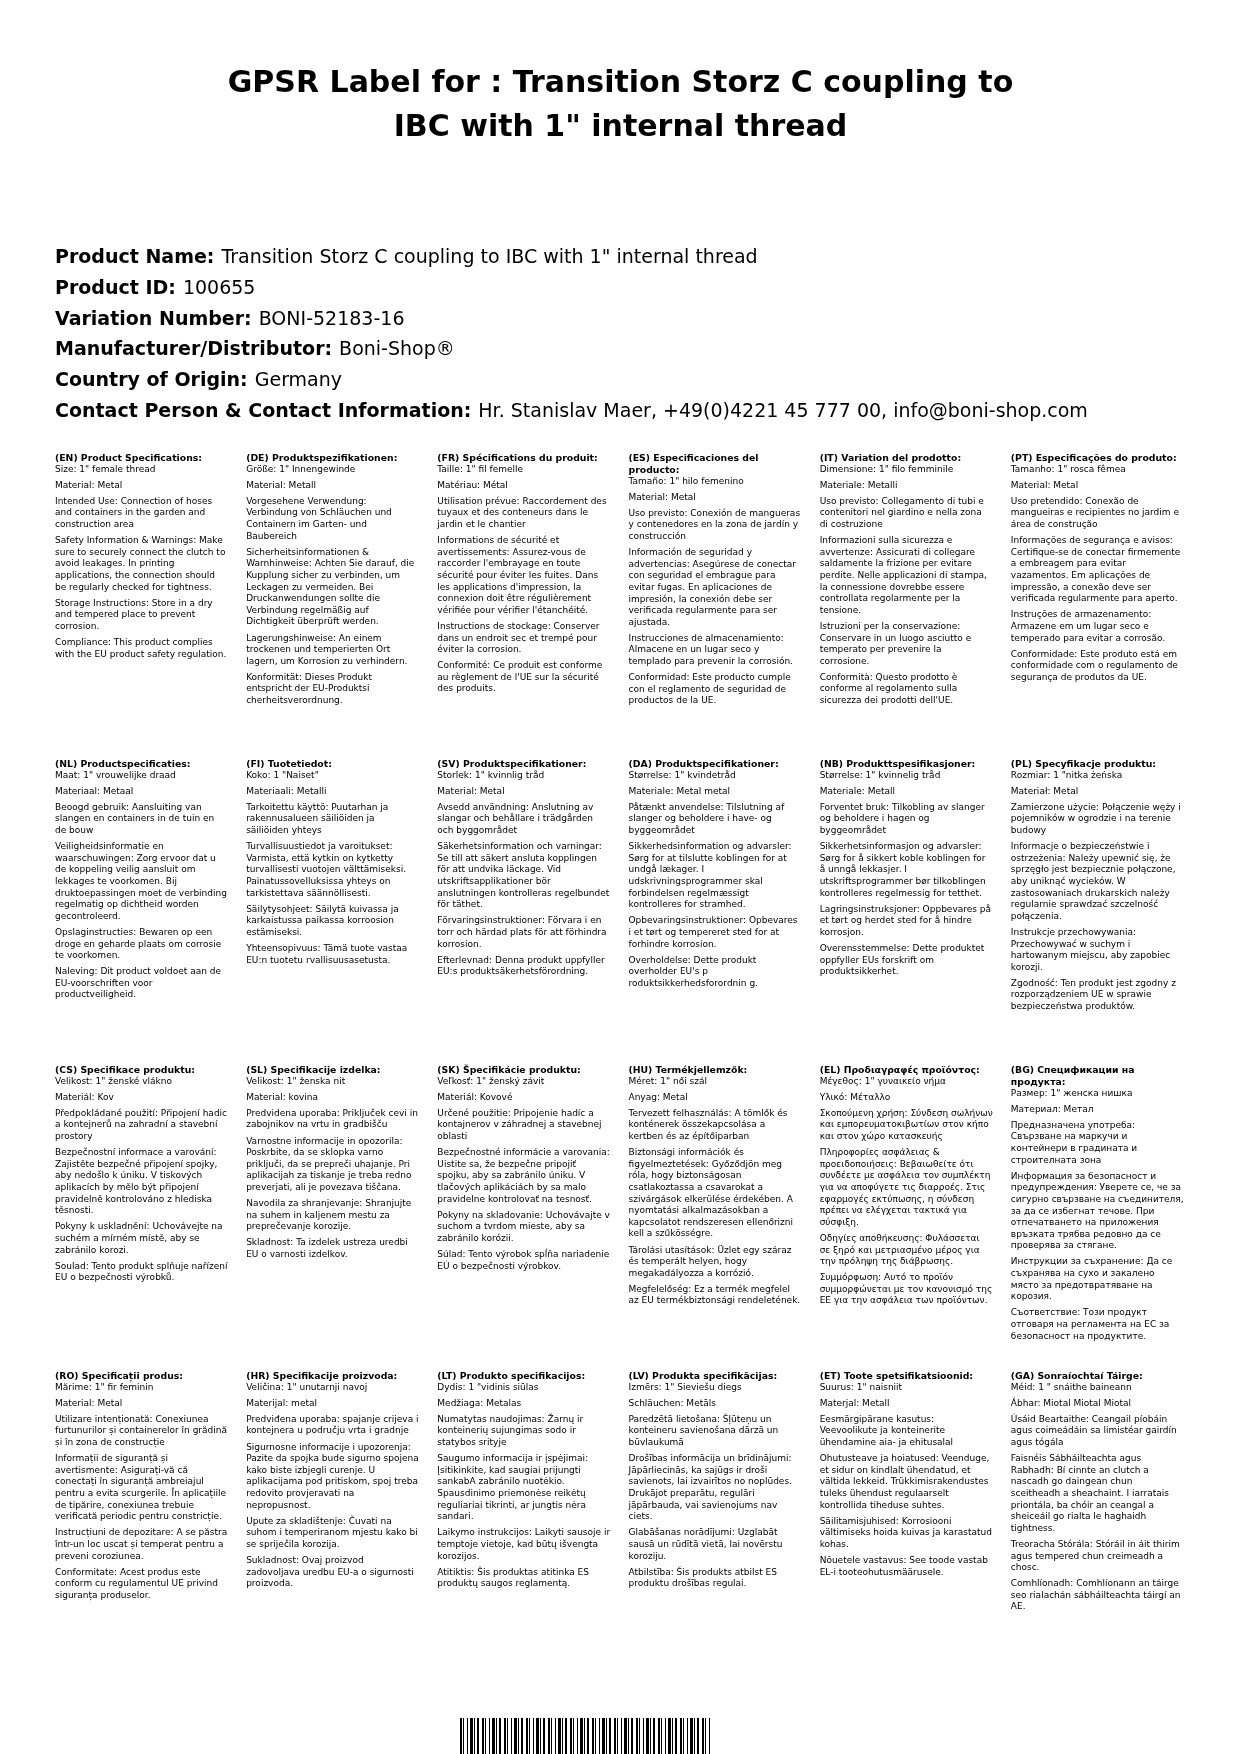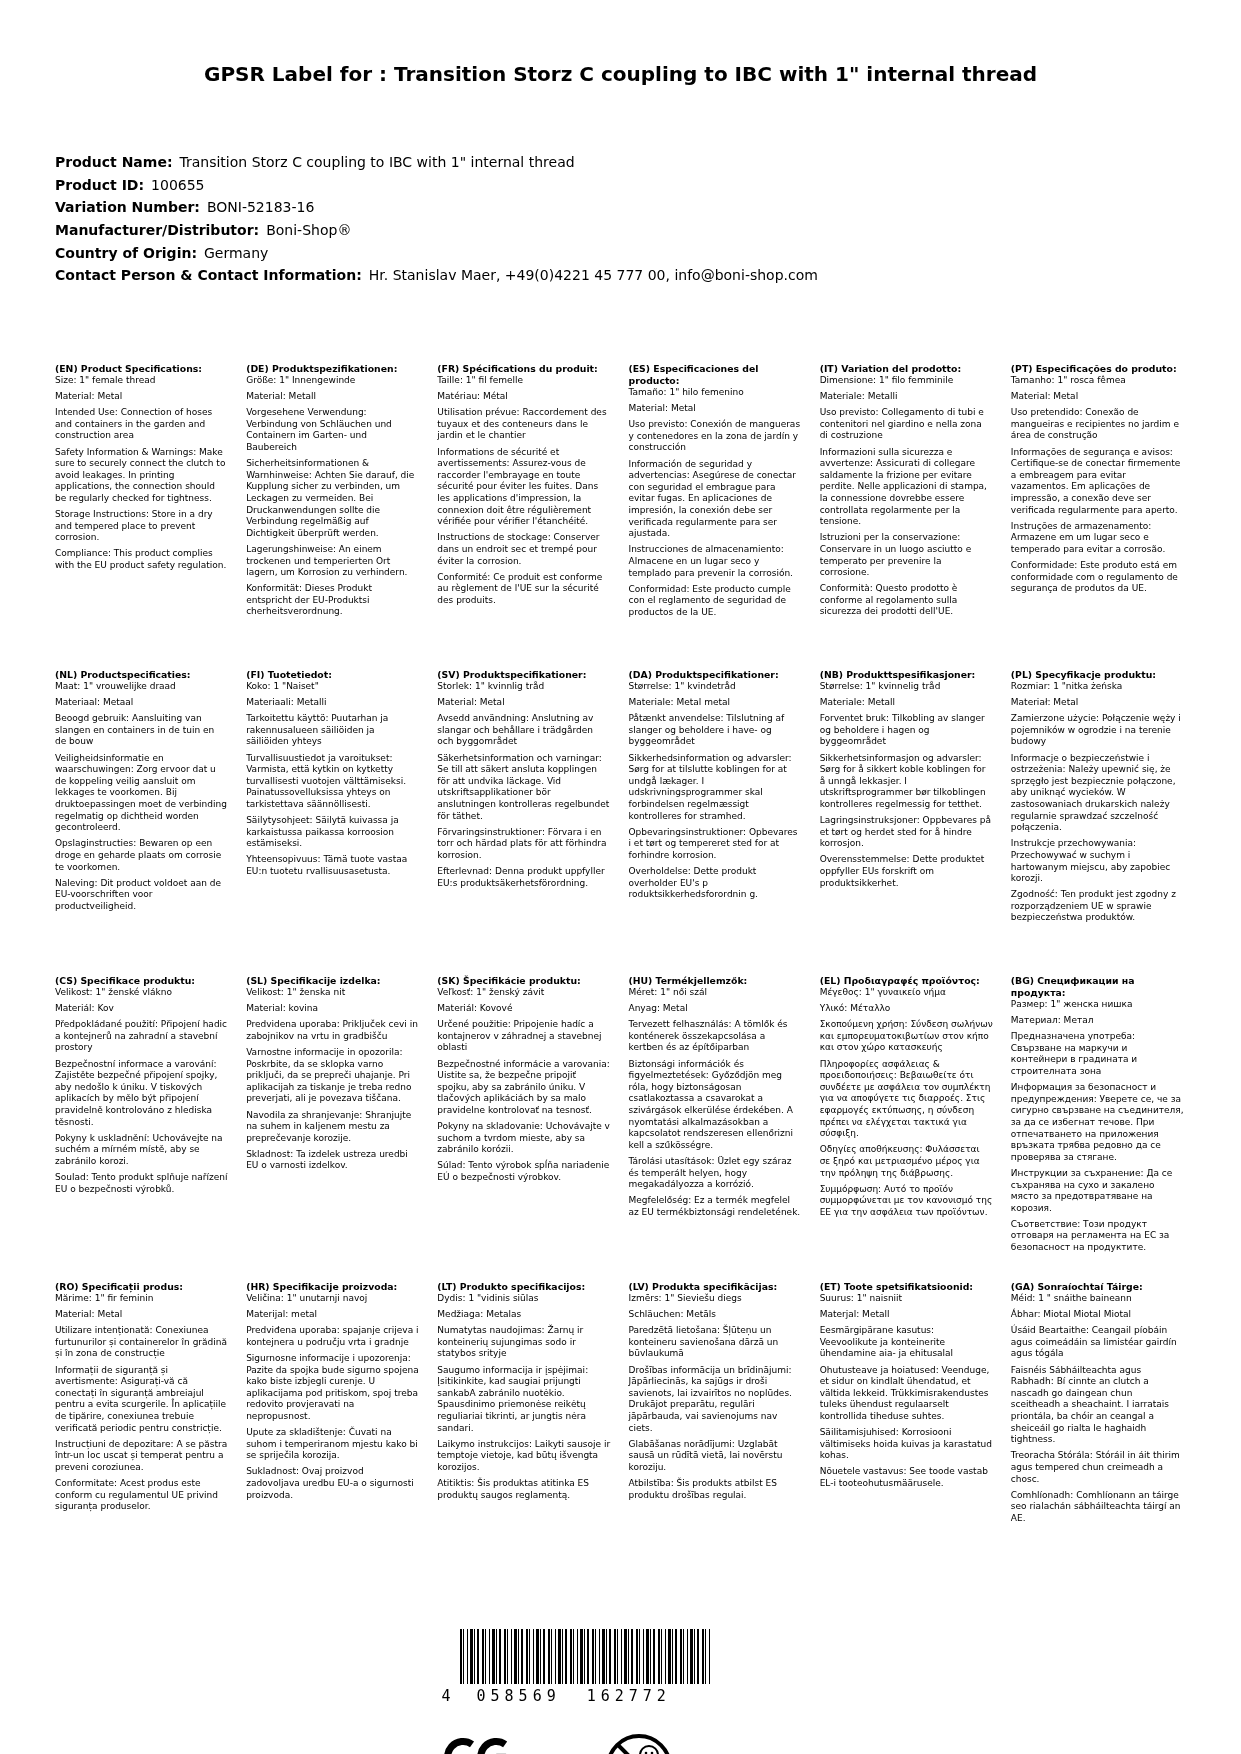--- a/index.html
+++ b/index.html
@@ -13,38 +13,38 @@
     position: relative;
     width: 1241px;
     height: 1754px;
     margin: 0 auto;
     background: #ffffff;
     box-sizing: border-box;
     padding: 42px 55px 0 55px;
     overflow: hidden;
   }
   .title {
-    font-size: 20px;
+    font-size: 30px;
     font-weight: bold;
     text-align: center;
     line-height: 1.45;
     max-width: 840px;
     margin: 18px auto 16px auto;
   }
   .info {
-    margin-top: 62px;
-    font-size: 14px;
+    margin-top: 94px;
+    font-size: 19px;
     line-height: 1.62;
   }
   .info-line { white-space: normal; }
   .info-label { font-weight: bold; margin-right: 7px; }
   .info-value { font-weight: normal; }
 
   .spec-grid {
-    margin-top: 76px;
+    margin-top: 26px;
     display: grid;
     grid-template-columns: repeat(6, 1fr);
     column-gap: 16px;
     grid-auto-rows: minmax(306px, auto);
   }
   .spec-block {
     font-size: 9px;
     line-height: 1.29;
     padding-right: 2px;
   }

